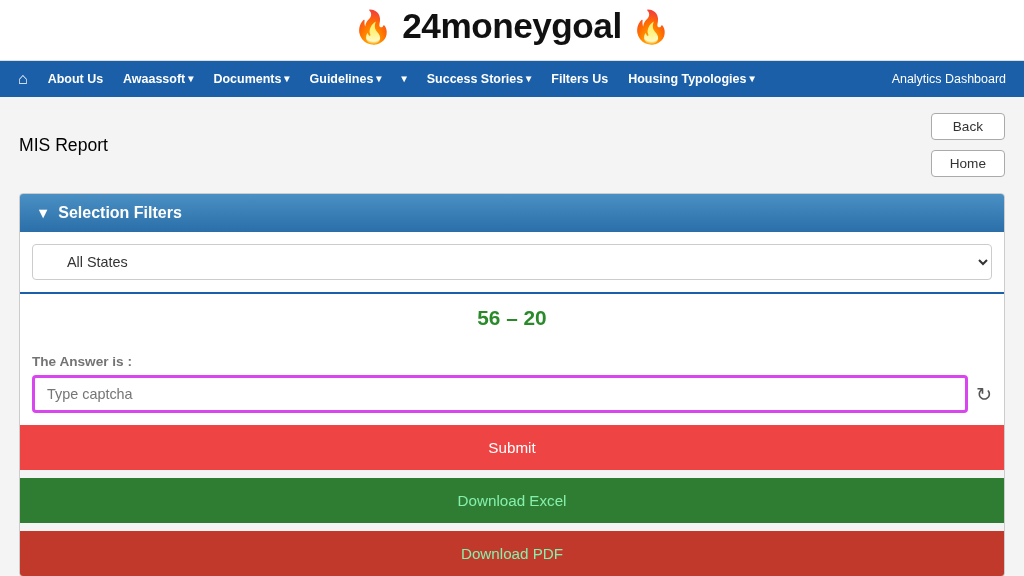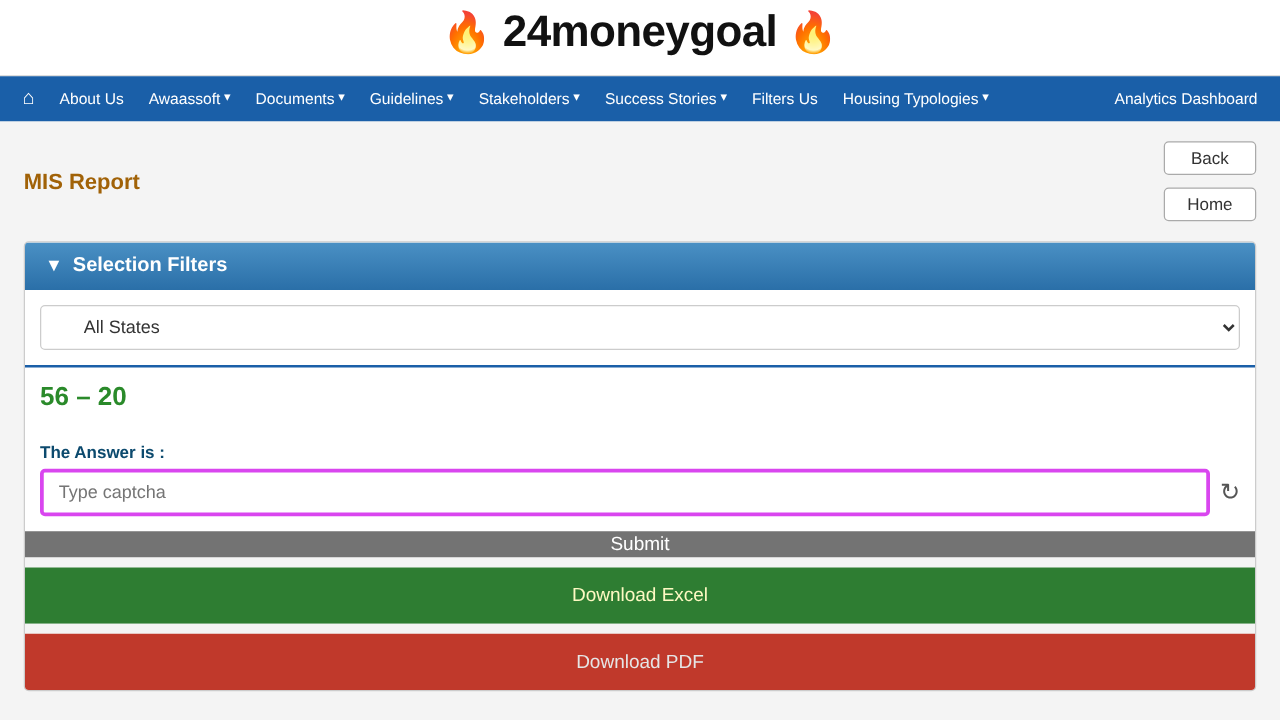--- a/index.html
+++ b/index.html
@@ -44,20 +44,21 @@
     .nav-item {
       color: #fff;
       font-size: 0.78rem;
       padding: 0 10px;
       line-height: 36px;
       cursor: pointer;
       white-space: nowrap;
       display: flex;
       align-items: flex-end;
       gap: 3px;
+      font-weight: bold;
     }
     .nav-dropdown-arrow { font-size: 0.65rem; }
     .navbar-right {
       color: #fff;
       font-size: 0.78rem;
       padding: 0 10px;
       cursor: pointer;
     }
 
     
@@ -69,22 +70,22 @@
 
     
     .mis-bar {
       display: flex;
       align-items: center;
       justify-content: space-between;
       margin-bottom: 16px;
     }
     .mis-title {
       font-size: 1.1rem;
-      font-weight: 700;
-      color: #a16207;
+      font-weight: 400;
+      color: #000000;
     }
     .mis-buttons { display: flex; gap: 10px; flex-direction: column; }
     .btn-back, .btn-home {
       padding: 5px 18px;
       border: 1px solid #aaa;
       background: #fff;
       border-radius: 4px;
       font-size: 0.85rem;
       cursor: pointer;
       color: #333;
@@ -121,29 +122,30 @@
       appearance: auto;
       background: #fff;
     }
 
     
     .captcha-section {
       border-top: 2px solid #1a5fa8;
       padding: 12px;
     }
     .captcha-equation {
+      text-align: center;
       font-size: 1.3rem;
       font-weight: 700;
       color: #2a8a2a;
       margin-bottom: 24px;
     }
     .captcha-label {
       font-size: 0.85rem;
       font-weight: 700;
-      color: #0c4a6e;
+      color: #737373;
       margin-bottom: 6px;
       margin-top: 24px;
     }
     .captcha-input-row {
       display: flex;
       align-items: center;
       gap: 8px;
     }
     .captcha-input {
       flex: 1;
@@ -158,41 +160,41 @@
       color: #555;
     }
 
     
     .action-buttons {
       display: flex;
       flex-direction: column;
       gap: 0;
     }
     .btn-submit {
-      background: #737373;
-      color: #fff;
-      border: none;
-      padding: 2px;
-      font-size: 0.95rem;
-      cursor: pointer;
-      width: 100%;
-      margin-top: 0;
-    }
-    .btn-excel {
-      background: #2e7d32;
-      color: #fef9c3;
+      background: #ef4444;
+      color: #fff;
       border: none;
       padding: 14px;
       font-size: 0.95rem;
       cursor: pointer;
       width: 100%;
+      margin-top: 0;
+    }
+    .btn-excel {
+      background: #2e7d32;
+      color: #86efac;
+      border: none;
+      padding: 14px;
+      font-size: 0.95rem;
+      cursor: pointer;
+      width: 100%;
     }
     .btn-pdf {
       background: #c0392b;
-      color: #e5e5e5;
+      color: #86efac;
       border: none;
       padding: 14px;
       font-size: 0.95rem;
       cursor: pointer;
       width: 100%;
     }
 
     .btn-gap { height: 8px; background: #f4f4f4; }
   </style>
 </head>
@@ -218,21 +220,20 @@
     </span>
     <span class="nav-item">
       <span>Documents</span>
       <span class="nav-dropdown-arrow">▾</span>
     </span>
     <span class="nav-item">
       <span>Guidelines</span>
       <span class="nav-dropdown-arrow">▾</span>
     </span>
     <span class="nav-item">
-      <span>Stakeholders</span>
       <span class="nav-dropdown-arrow">▾</span>
     </span>
     <span class="nav-item">
       <span>Success Stories</span>
       <span class="nav-dropdown-arrow">▾</span>
     </span>
     <span class="nav-item">
       <span>Filters Us</span>
     </span>
     <span class="nav-item">

